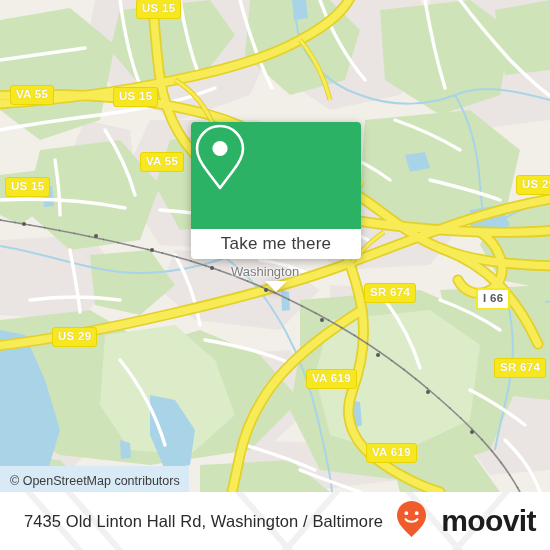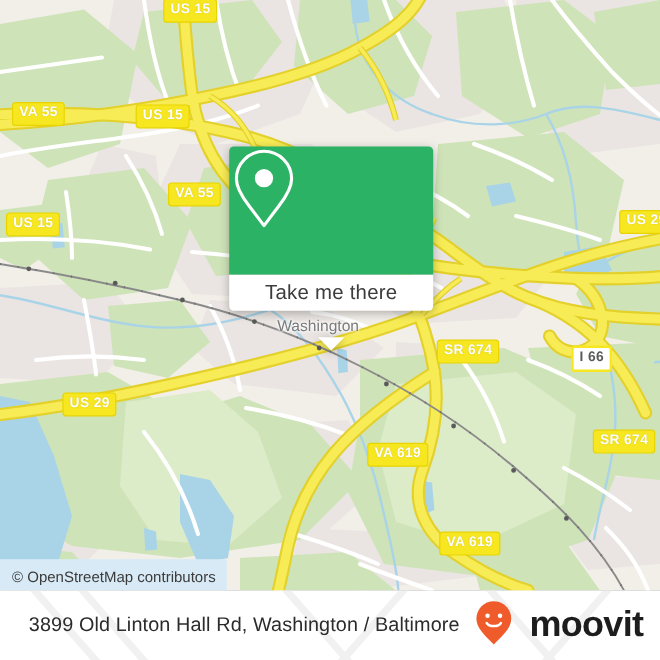--- a/index.html
+++ b/index.html
@@ -319,21 +319,21 @@
       <g stroke="#f1f1f1" stroke-width="6" fill="none">
         <path d="M20,-10 L90,70"></path>
           <path d="M60,-10 L130,70"></path>
         <path d="M230,-10 L300,70"></path>
           <path d="M275,70 L345,-10"></path>
         <path d="M400,-10 L470,70"></path>
           <path d="M445,70 L515,-10"></path>
       </g>
     </svg>
     <div class="footer-inner">
-      <div class="addr">3899 Old Linton Hall Rd, Washington / Baltimore</div>
+      <div class="addr">7435 Old Linton Hall Rd, Washington / Baltimore</div>
       <div class="brand">
         <span>
           <svg width="31" height="38" viewBox="0 0 31 38" aria-hidden="true">
             <path d="M15.5 1 C7.5 1 1 7.5 1 15.5 C1 23 7 28.8 15.5 37 C24 28.8 30 23 30 15.5 C30 7.5 23.5 1 15.5 1 Z" fill="#ef5b2b"></path>
             <circle cx="10.3" cy="13.2" r="1.9" fill="#ffffff"></circle>
             <circle cx="20.7" cy="13.2" r="1.9" fill="#ffffff"></circle>
             <path d="M9.6 19.2 C11.6 22.6 19.4 22.6 21.4 19.2" fill="none" stroke="#ffffff" stroke-width="2.1" stroke-linecap="round"></path>
           </svg>
         </span>
         <span class="brand-word">moovit</span>

